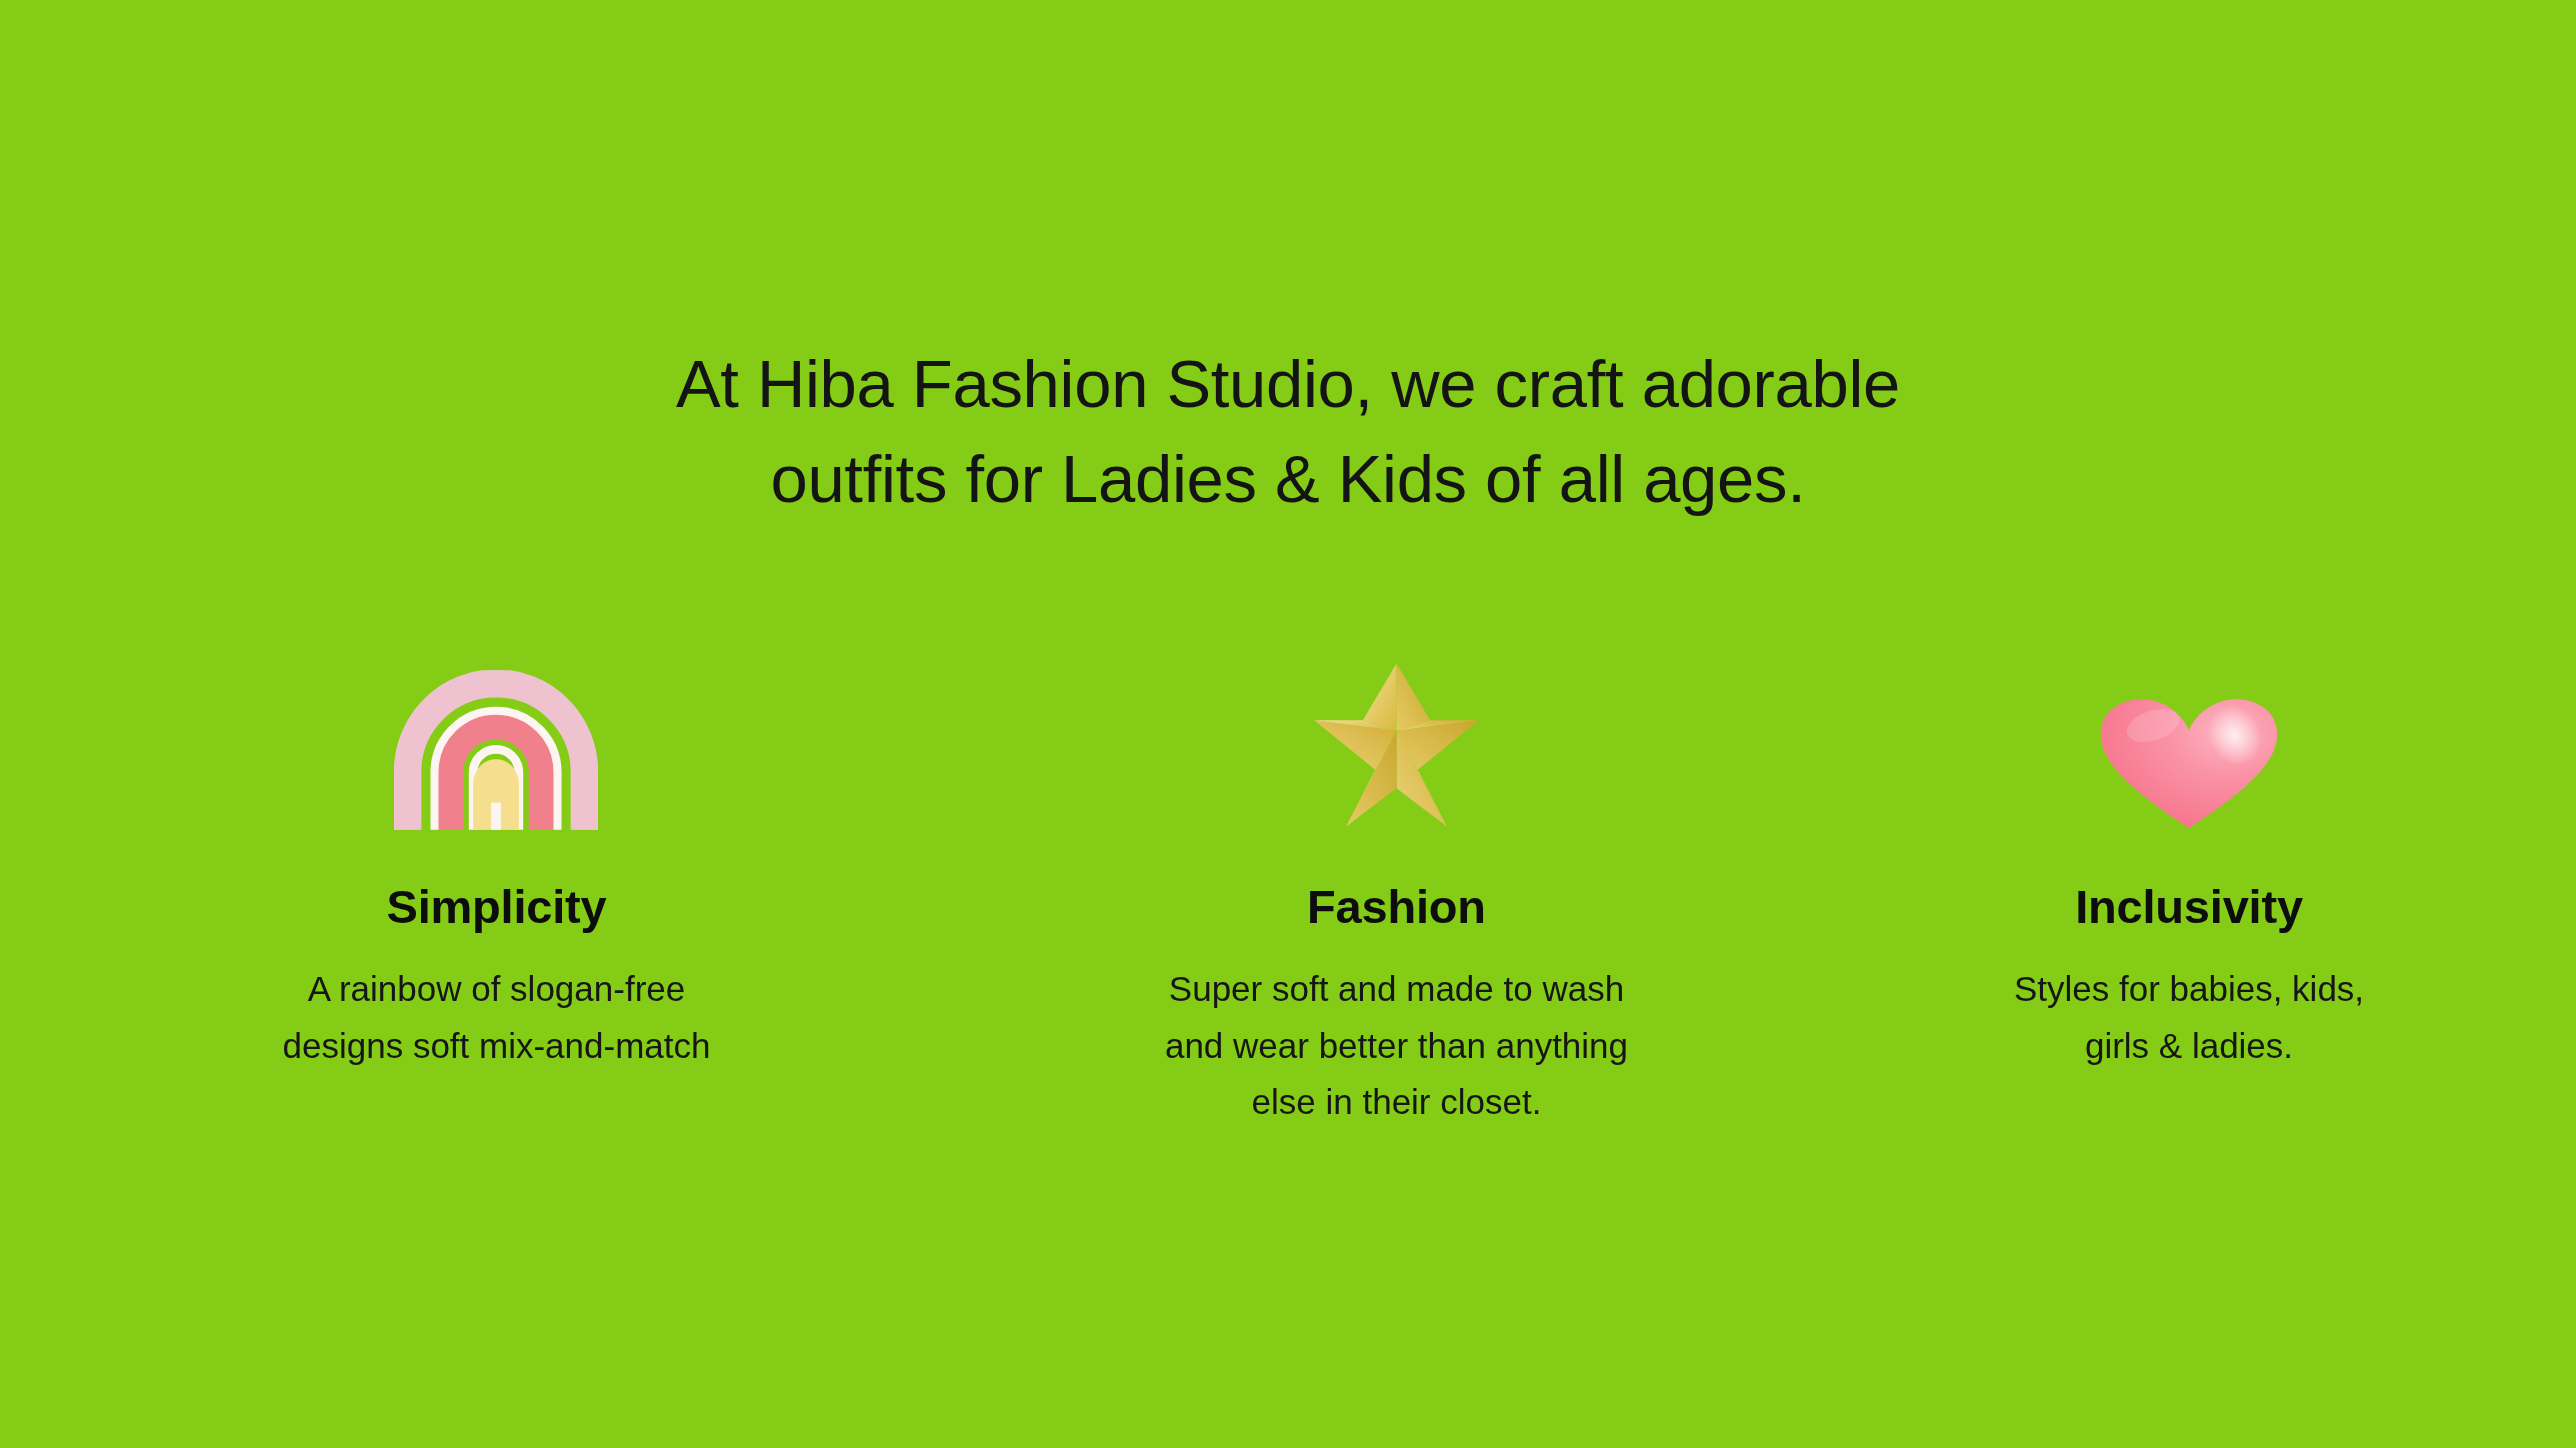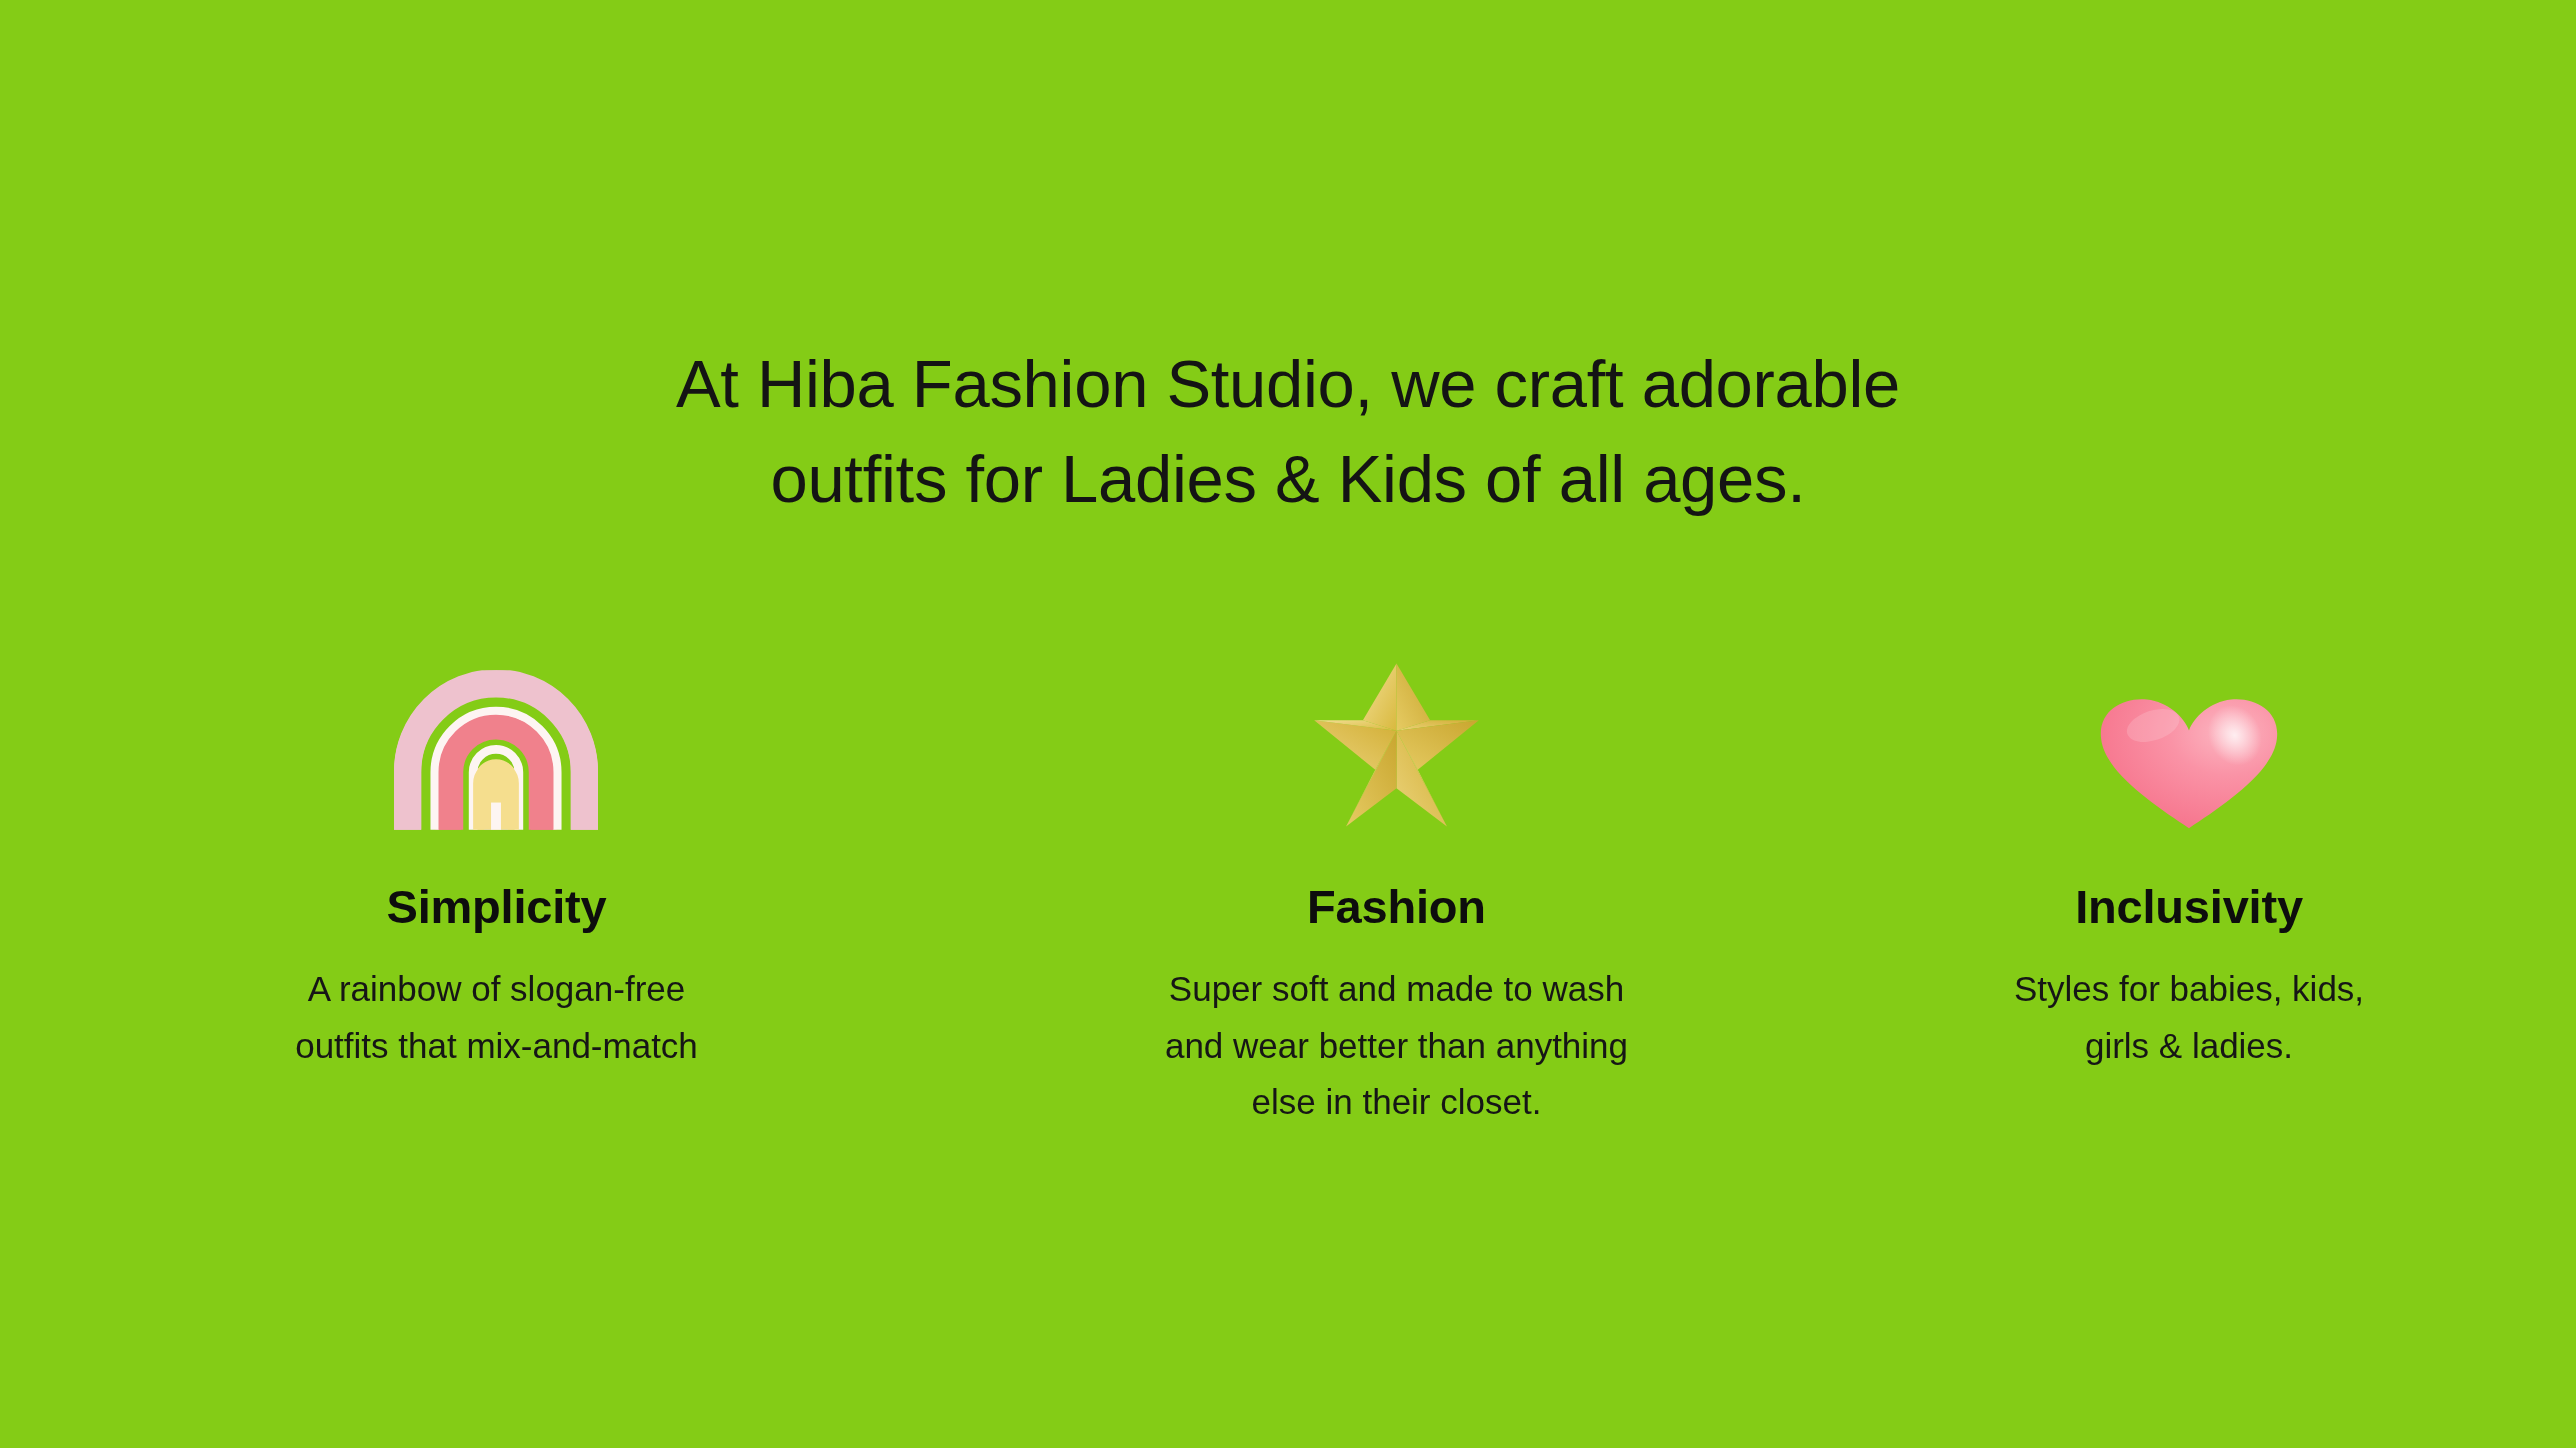--- a/index.html
+++ b/index.html
@@ -130,21 +130,21 @@
           </g>
 
           <path d="M 149 258 L 149 213 A 16 16 0 0 1 181 213 L 181 258" fill="none" stroke="#ADD4E4" stroke-width="0"></path>
           <g fill="none">
             <path d="M 139 258 L 139 210 A 26 26 0 0 1 191 210 L 191 258" stroke="#FDF5F2" stroke-width="0"></path>
           </g>
         </svg>
       </div>
       <div class="feature-title">Simplicity</div>
       <div class="feature-desc">A rainbow of slogan-free
-outfits that mix-and-match</div>
+designs soft mix-and-match</div>
     </div>
 
     <div class="feature feature-2">
       <div class="icon-wrap">
         <svg width="177" height="170" viewBox="0 0 200 192">
           <defs>
             <linearGradient id="gA" x1="0" y1="0" x2="1" y2="1">
               <stop offset="0%" stop-color="#F2DE93"></stop>
                 <stop offset="100%" stop-color="#D9B93E"></stop>
             </linearGradient>

